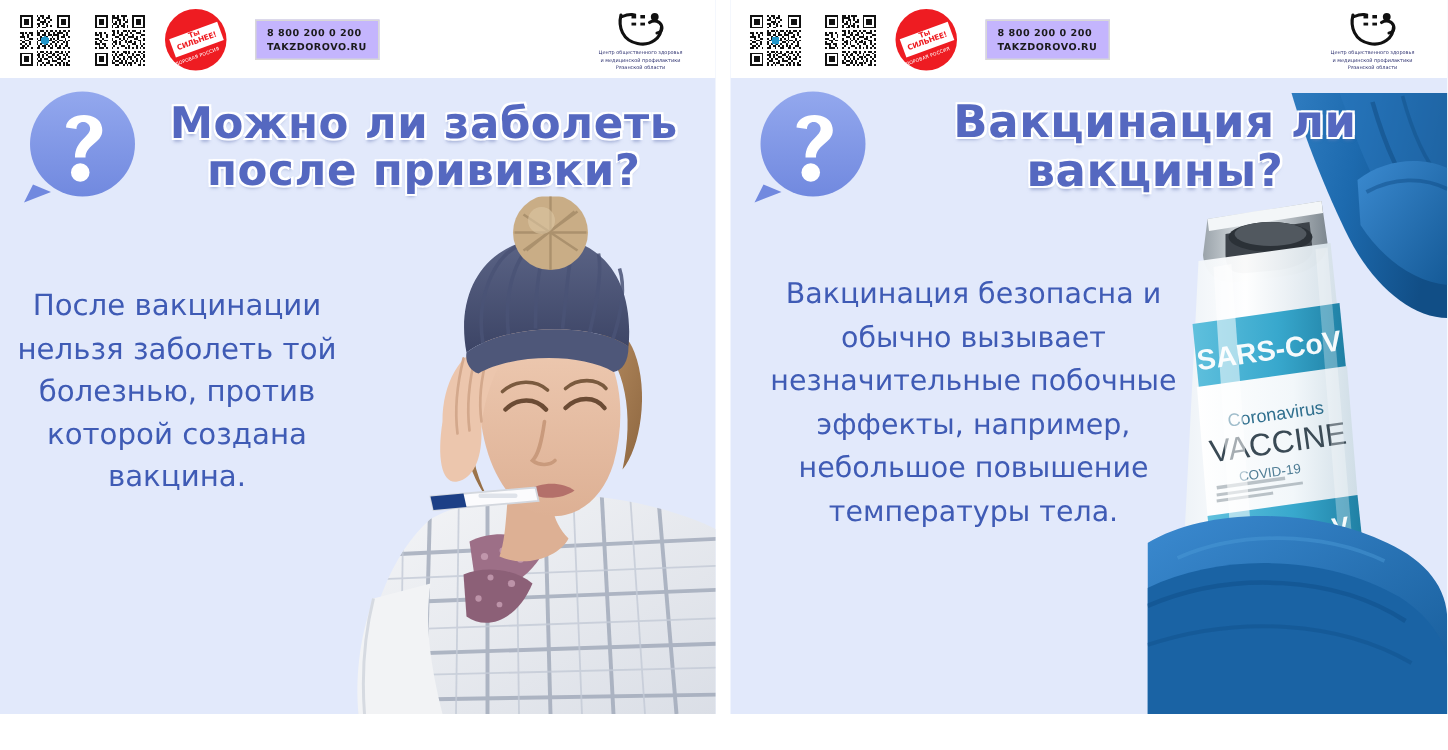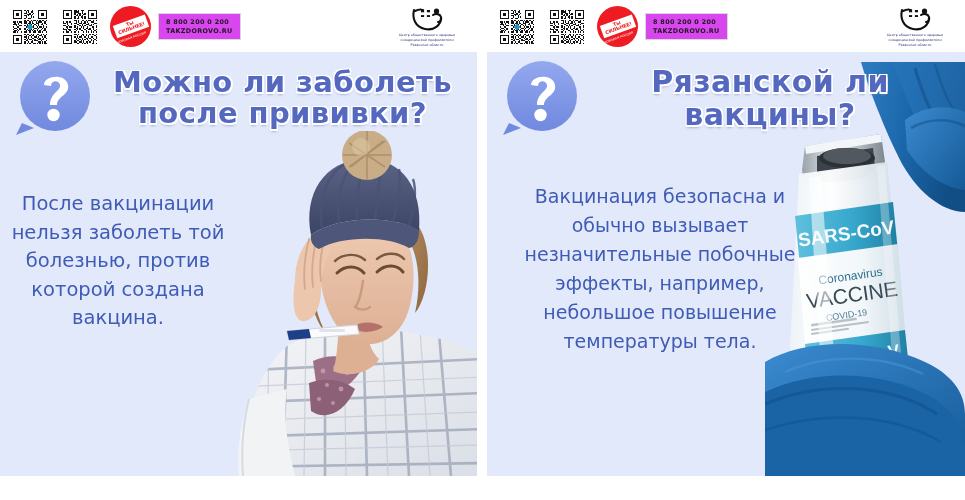--- a/index.html
+++ b/index.html
@@ -73,23 +73,23 @@
     bottom:7px; left:0; right:0;
     text-align:center;
     color:#ffffff;
     font-size:3.1px;
     letter-spacing:.1px;
     transform:rotate(-20deg);
     white-space:nowrap;
   }
 
   .contact {
-    background:#d946ef;
+    background:#c4b5fd;
     border:1px solid #d8d8d8;
-    margin-left:7px;
+    margin-left:19px;
     padding:4px 7px;
     flex:0 0 auto;
   }
   .contact div {
     color:#1a1a1a;
     font-weight:bold;
     font-size:6.4px;
     line-height:8.6px;
     letter-spacing:.35px;
     white-space:nowrap;
@@ -159,21 +159,21 @@
     font-family:"DejaVu Sans", sans-serif;
     font-size:19.5px;
     line-height:28.5px;
     text-align:center;
     white-space:pre-line;
   }
   .poster.left .body-copy {
     left:4px; top:190px; width:228px;
   }
   .poster.right .body-copy {
-    left:23px; top:182px; width:300px;
+    left:12px; top:182px; width:300px;
     font-size:19px; line-height:29px;
   }
 
   
   .photo-left {
     position:absolute;
     right:-6px; bottom:0;
     width:292px; height:345px;
     z-index:3;
   }
@@ -1034,21 +1034,21 @@
               <stop offset="0" stop-color="#93a8ee"></stop>
               <stop offset="1" stop-color="#7189df"></stop>
             </linearGradient>
           </defs>
           <path d="M8 66 L2 78 L20 71 Z" fill="#7189df"></path>
           <circle cx="41" cy="39" r="35" fill="url(#bubgR)"></circle>
           <path d="M30 28 C30 18 52 16 54 28 C56 38 43 39 43 48 L36 48 C36 36 47 34 46 28 C45 23 37 23 37 29 Z" fill="#fff"></path>
           <circle cx="39.5" cy="58" r="6.2" fill="#fff"></circle>
         </svg>
       </div>
-      <h1 class="headline">Рязанской ли
+      <h1 class="headline">Вакцинация ли
 вакцины?</h1>
     </div>
 
     <p class="body-copy">Вакцинация безопасна и
 обычно вызывает
 незначительные побочные
 эффекты, например,
 небольшое повышение
 температуры тела.</p>
 

